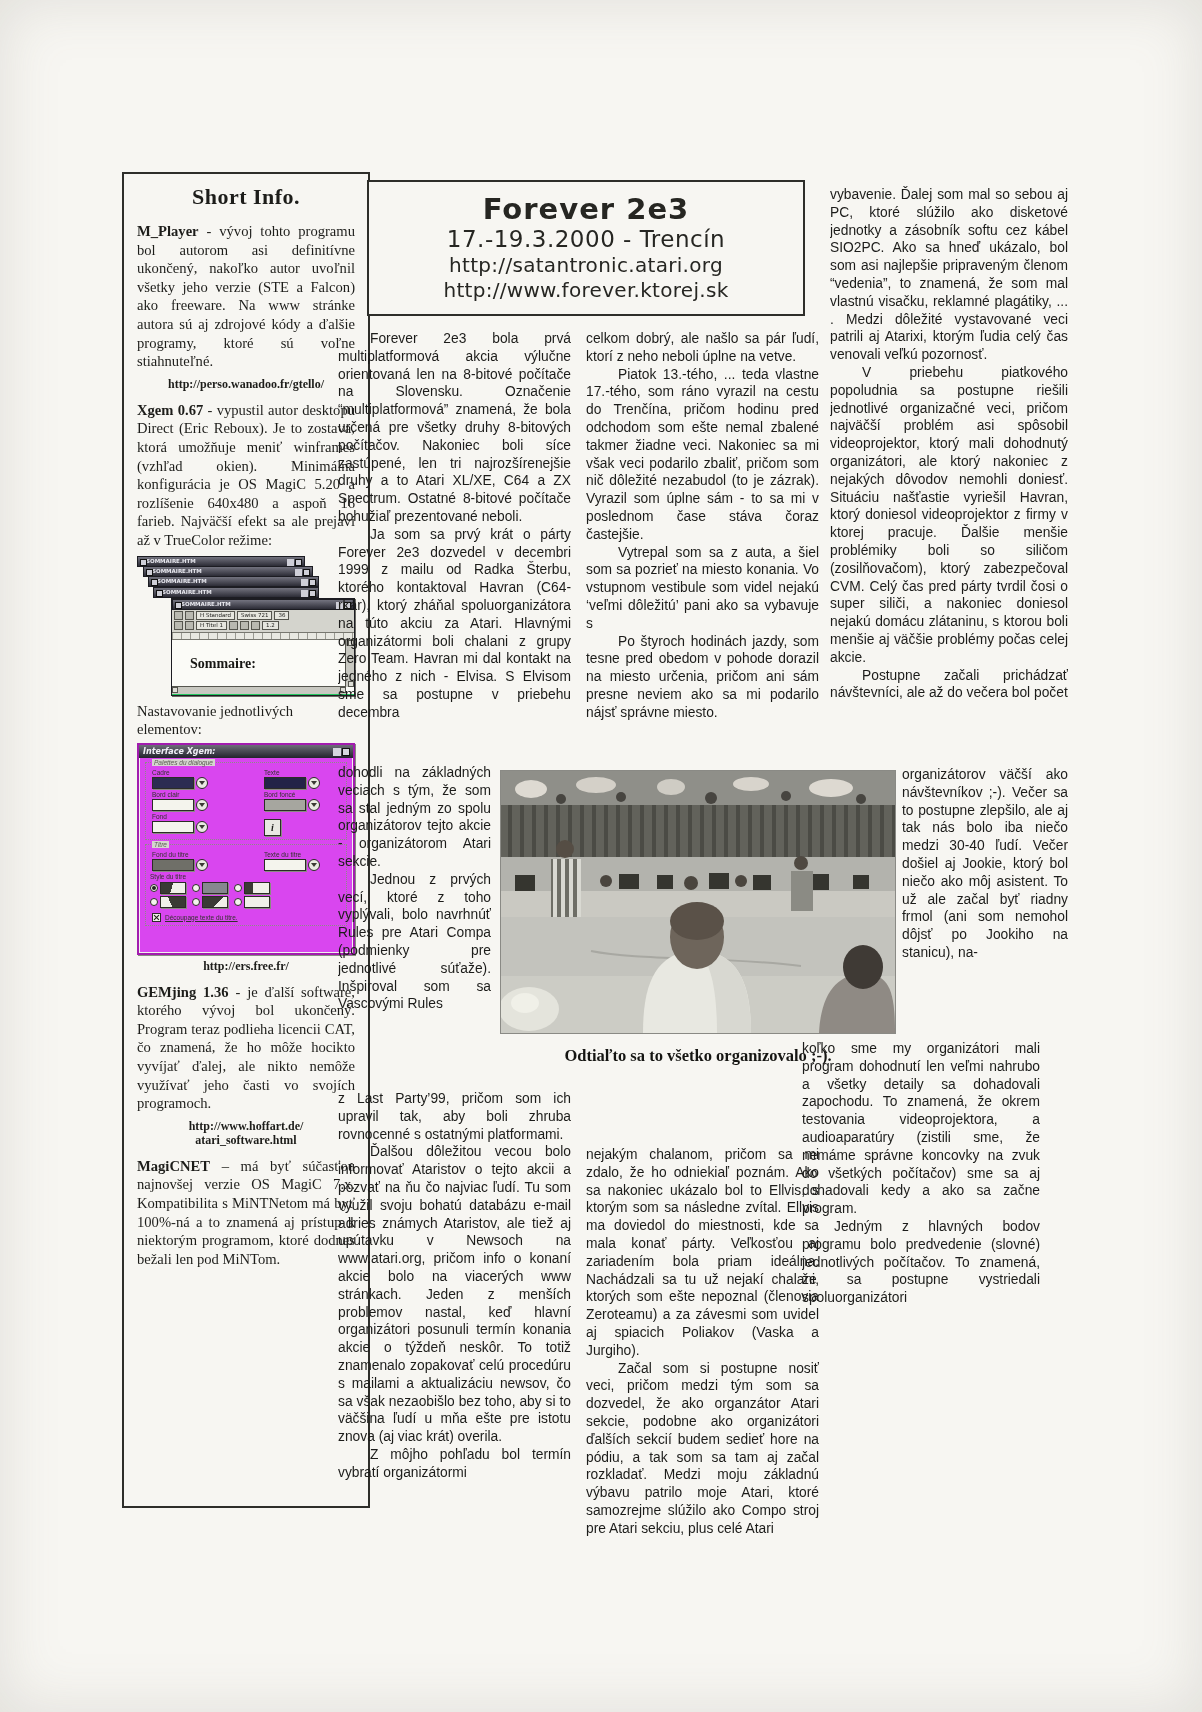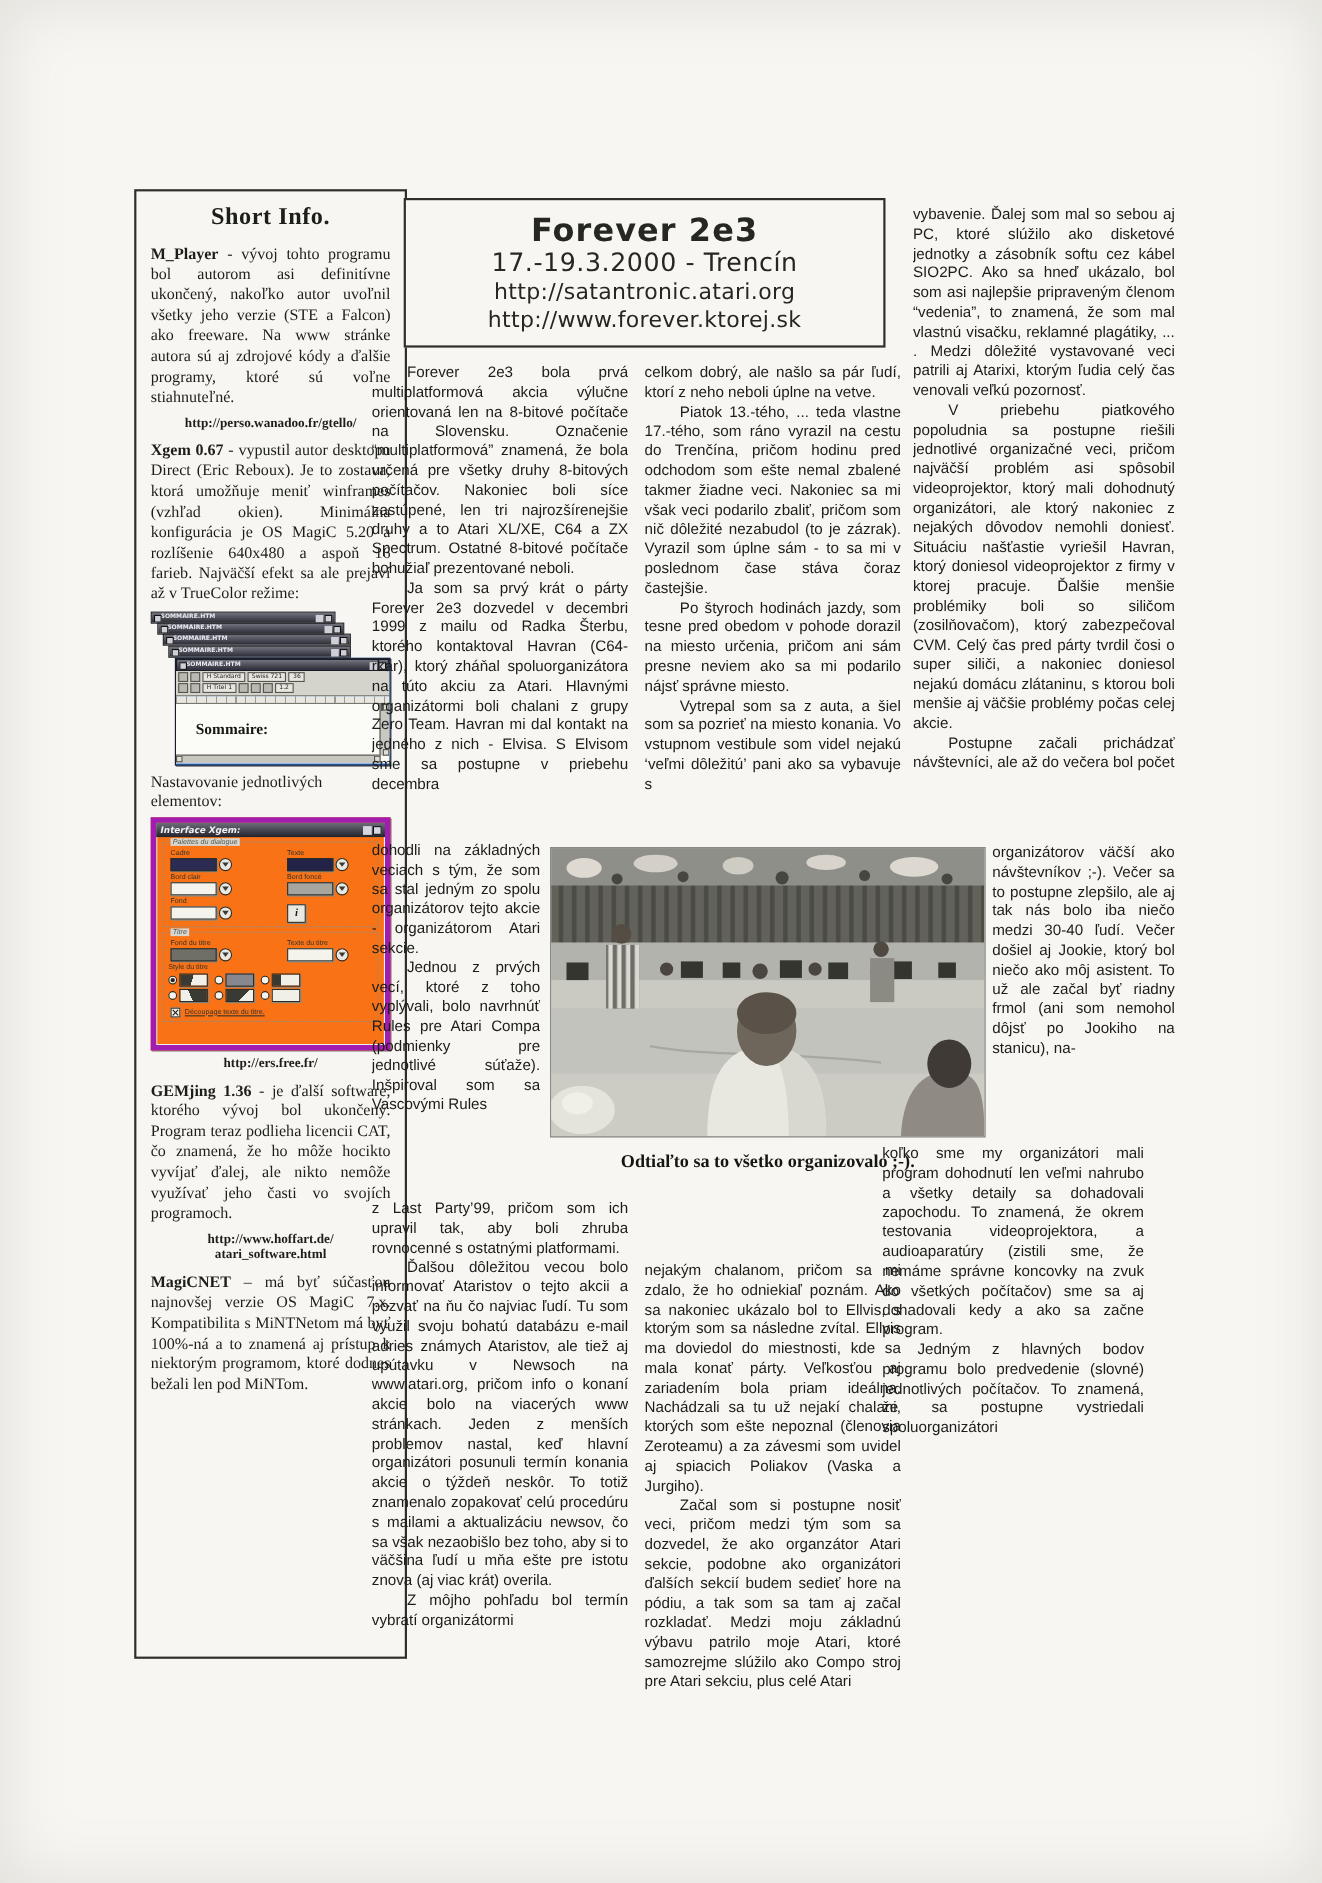--- a/index.html
+++ b/index.html
@@ -19,37 +19,37 @@
   .shot1{position:relative;height:140px;margin:3px 0 6px;}
   .w-bar{position:absolute;height:11px;box-sizing:border-box;border:1px solid #1c1c22;
          background:linear-gradient(#73737f,#2c2c36);color:#e9e9f0;white-space:nowrap;overflow:hidden;
          font:bold 5.5px "DejaVu Sans",sans-serif;line-height:9px;padding:0 12px 0 8px;}
   .w-bar::before{content:"";position:absolute;left:2px;top:2px;width:5px;height:5px;background:#cfcfd8;border:1px solid #111;}
   .w-bar::after{content:"";position:absolute;right:2px;top:2px;width:5px;height:5px;background:#cfcfd8;border:1px solid #111;box-shadow:-8px 0 0 #cfcfd8;}
   .b0{left:0;top:0;width:168px;}
   .b1{left:6px;top:10px;width:170px;}
   .b2{left:11px;top:20px;width:171px;}
   .b3{left:16px;top:31px;width:166px;}
-  .w-front{position:absolute;left:22px;top:42px;right:0;height:96px;background:#3b82f6;
+  .w-front{position:absolute;left:34px;top:42px;right:0;height:96px;background:#22c55e;
            border:1px solid #1c1c22;box-shadow:1px 1px 0 #6a6a64;}
   .w-front .w-bar{position:relative;left:0;top:0;width:100%;}
   .w-toolbar{background:#d4d4cd;border-bottom:1px solid #77776f;padding:1px 2px;}
   .tb-row{display:flex;align-items:center;gap:2px;height:10px;}
   .tb-ico{width:7px;height:7px;background:#b9b9b1;border:1px solid #55554e;display:inline-block;}
   .tb-btn{display:inline-block;border:1px solid #55554e;background:#e6e6df;color:#22221e;
           font:5.5px "DejaVu Sans",sans-serif;line-height:7px;height:7px;padding:0 3px;white-space:nowrap;}
   .w-ruler{height:6px;background:repeating-linear-gradient(90deg,#9a9a92 0 1px,rgba(0,0,0,0) 1px 9px),#e8e8e1;border-bottom:1px solid #77776f;}
   .w-body{position:relative;background:#fbfbf7;height:54px;overflow:hidden;}
   .w-content{font-family:"Liberation Serif",serif;font-weight:bold;font-size:14px;color:#171714;margin:16px 0 0 18px;}
   .w-vscroll{position:absolute;right:0;top:0;bottom:7px;width:8px;background:#c8c8c1;border-left:1px solid #55554e;}
   .w-hscroll{position:absolute;left:0;right:8px;bottom:0;height:7px;background:#c8c8c1;border-top:1px solid #55554e;}
   .w-sbtn{position:absolute;width:6px;height:6px;background:#dfdfd8;border:1px solid #55554e;box-sizing:border-box;}
 
   
-  .shot2{position:relative;height:212px;margin:2px 0 4px;background:#f97316;border:5px solid #a21caf;
+  .shot2{position:relative;height:212px;margin:2px 0 4px;background:#d946ef;border:2px solid #a21caf;
          box-shadow:inset 0 0 0 1px #f2f2ec,1px 1px 0 #8a8a82;box-sizing:border-box;}
   .xg-title{height:13px;background:linear-gradient(#6d6d79,#23232d);color:#f0f0f6;
             font:bold italic 8px "DejaVu Sans",sans-serif;line-height:13px;padding:0 4px;position:relative;}
   .xg-title::after{content:"";position:absolute;right:3px;top:3px;width:6px;height:6px;background:#d6d6df;border:1px solid #111;box-shadow:-9px 0 0 #d6d6df;}
   .xg-body{position:relative;padding:4px 6px;}
   .xg-group{position:relative;border:1px dotted #8d8d85;padding:4px 4px 3px;margin-bottom:4px;}
   .xg-glab{position:absolute;top:-4px;left:6px;background:#d6d6cf;padding:0 2px;
            font:italic 6.5px "Liberation Sans",sans-serif;color:#5a5a52;}
   .xg-row{display:flex;justify-content:space-between;padding:0 2px;}
   .xg-cell{width:76px;}
@@ -296,22 +296,22 @@
   </section>
   <section class="article-col" id="col2c">
     <p>z Last Party’99, pričom som ich upravil tak, aby boli zhruba rovnocenné s ostatnými platformami.</p>
     <p class="ind">Ďalšou dôležitou vecou bolo informovať Ataristov o tejto akcii a pozvať na ňu čo najviac ľudí. Tu som využil svoju bohatú databázu e-mail adries známych Ataristov, ale tiež aj upútavku v Newsoch na www.atari.org, pričom info o konaní akcie bolo na viacerých www stránkach. Jeden z menších problemov nastal, keď hlavní organizátori posunuli termín konania akcie o týždeň neskôr. To totiž znamenalo zopakovať celú procedúru s mailami a aktualizáciu newsov, čo sa však nezaobišlo bez toho, aby si to väčšina ľudí u mňa ešte pre istotu znova (aj viac krát) overila.</p>
     <p class="ind">Z môjho pohľadu bol termín vybratí organizátormi</p>
   </section>
 
   <section class="article-col" id="col3a">
     <p>celkom dobrý, ale našlo sa pár ľudí, ktorí z neho neboli úplne na vetve.</p>
     <p class="ind">Piatok 13.-tého, ... teda vlastne 17.-tého, som ráno vyrazil na cestu do Trenčína, pričom hodinu pred odchodom som ešte nemal zbalené takmer žiadne veci. Nakoniec sa mi však veci podarilo zbaliť, pričom som nič dôležité nezabudol (to je zázrak). Vyrazil som úplne sám - to sa mi v poslednom čase stáva čoraz častejšie.</p>
+    <p class="ind">Vytrepal som sa z auta, a šiel som sa pozrieť na miesto konania. Vo vstupnom vestibule som videl nejakú ‘veľmi dôležitú’ pani ako sa vybavuje s</p>
     <p class="ind">Po štyroch hodinách jazdy, som tesne pred obedom v pohode dorazil na miesto určenia, pričom ani sám presne neviem ako sa mi podarilo nájsť správne miesto.</p>
-    <p class="ind">Vytrepal som sa z auta, a šiel som sa pozrieť na miesto konania. Vo vstupnom vestibule som videl nejakú ‘veľmi dôležitú’ pani ako sa vybavuje s</p>
   </section>
   <section class="article-col" id="col3b">
     <p>nejakým chalanom, pričom sa mi zdalo, že ho odniekiaľ poznám. Ako sa nakoniec ukázalo bol to Ellvis, s ktorým som sa následne zvítal. Ellvis ma doviedol do miestnosti, kde sa mala konať párty. Veľkosťou aj zariadením bola priam ideálna. Nachádzali sa tu už nejakí chalani, ktorých som ešte nepoznal (členovia Zeroteamu) a za závesmi som uvidel aj spiacich Poliakov (Vaska a Jurgiho).</p>
     <p class="ind">Začal som si postupne nosiť veci, pričom medzi tým som sa dozvedel, že ako organzátor Atari sekcie, podobne ako organizátori ďalších sekcií budem sedieť hore na pódiu, a tak som sa tam aj začal rozkladať. Medzi moju základnú výbavu patrilo moje Atari, ktoré samozrejme slúžilo ako Compo stroj pre Atari sekciu, plus celé Atari</p>
   </section>
 
   <section class="article-col" id="col4a">
     <p>vybavenie. Ďalej som mal so sebou aj PC, ktoré slúžilo ako disketové jednotky a zásobník softu cez kábel SIO2PC. Ako sa hneď ukázalo, bol som asi najlepšie pripraveným členom “vedenia”, to znamená, že som mal vlastnú visačku, reklamné plagátiky, ... . Medzi dôležité vystavované veci patrili aj Atarixi, ktorým ľudia celý čas venovali veľkú pozornosť.</p>
     <p class="ind">V priebehu piatkového popoludnia sa postupne riešili jednotlivé organizačné veci, pričom najväčší problém asi spôsobil videoprojektor, ktorý mali dohodnutý organizátori, ale ktorý nakoniec z nejakých dôvodov nemohli doniesť. Situáciu našťastie vyriešil Havran, ktorý doniesol videoprojektor z firmy v ktorej pracuje. Ďalšie menšie problémiky boli so siličom (zosilňovačom), ktorý zabezpečoval CVM. Celý čas pred párty tvrdil čosi o super siliči, a nakoniec doniesol nejakú domácu zlátaninu, s ktorou boli menšie aj väčšie problémy počas celej akcie.</p>
     <p class="ind">Postupne začali prichádzať návštevníci, ale až do večera bol počet</p>

